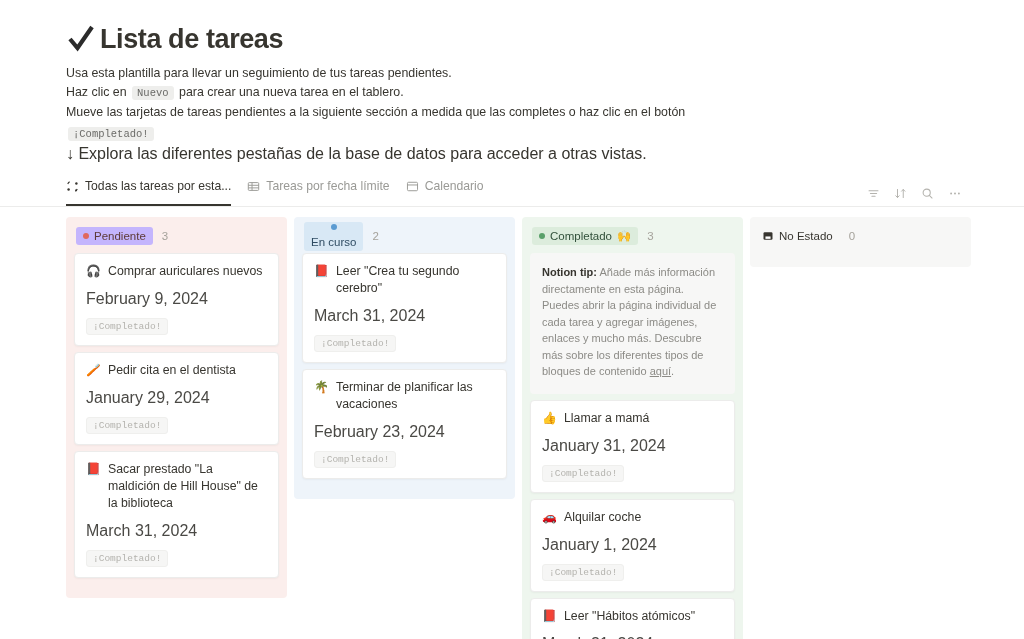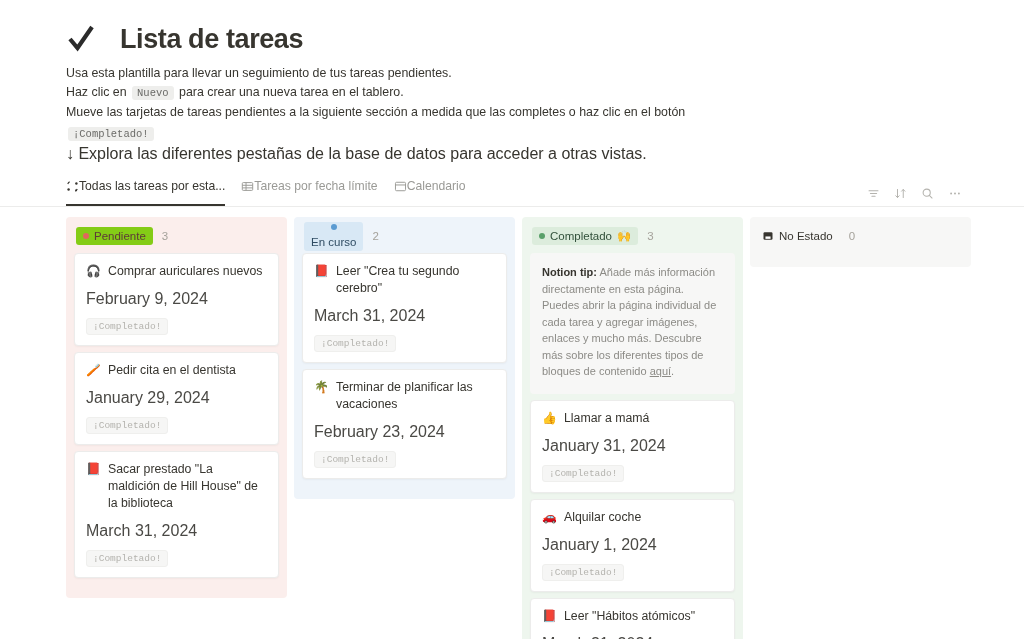--- a/index.html
+++ b/index.html
@@ -8,21 +8,21 @@
     width: 1024px; height: 639px;
     background: #ffffff;
     font-family: "Liberation Sans", sans-serif;
     color: #37352f;
     overflow: hidden;
   }
   .page { width: 1024px; height: 639px; position: relative; background:#fff; }
 
   
   .header { padding: 22px 0 0 66px; }
-  .title-row { display: flex; align-items: center; gap: 24px; }
+  .title-row { display: flex; align-items: center; gap: 4px; }
   .check-icon { width: 30px; height: 34px; display:block; }
   .page-title {
     font-size: 27px;
     font-weight: 700;
     letter-spacing: -0.4px;
     line-height: 34px;
     color: #37352f;
     margin: 0;
   }
   .intro { margin-top: 8px; }
@@ -56,21 +56,21 @@
     margin: 16px 0 0 0;
     padding: 0 62px 0 66px;
     display: flex;
     align-items: flex-end;
     justify-content: space-between;
     border-bottom: 1px solid #ececeb;
     height: 28px;
   }
   .tabs { display: flex; align-items: flex-end; gap: 16px; height: 28px; }
   .tab {
-    display: flex; align-items: center; 
+    display: flex; align-items: center; gap: 6px;
     font-size: 12.2px;
     color: #9a9a96;
     padding-bottom: 12px;
     height: 28px;
     cursor: pointer;
     white-space: nowrap;
   }
   .tab.active { color: #37352f; font-weight: 500; box-shadow: inset 0 -2px 0 0 #37352f; }
   .tab svg { display:block; }
   .tool-icons { display: flex; align-items: center; gap: 14px; padding-bottom: 6px; }
@@ -89,21 +89,21 @@
   .col-completado  { background: #eef6ee; }
   .col-noestado    { background: #f7f7f6; }
 
   .col-header { display: flex; align-items: center; gap: 9px; height: 22px; padding: 0 2px; margin-bottom: 6px; }
   .status-badge {
     display: inline-flex; align-items: center; gap: 5px;
     font-size: 11.5px; font-weight: 500;
     border-radius: 3px; padding: 2px 7px;
     line-height: 14px;
   }
-  .badge-pendiente  { background: #84cc16; color: #5d3a37; }
+  .badge-pendiente  { background: #c4b5fd; color: #5d3a37; }
   .badge-encurso    { background: #d8e8f5; color: #2f4c63; flex-direction: column; }
   .badge-completado { background: #dcecdc; color: #31503a; }
   .badge-plain      { background: transparent; color: #37352f; padding-left: 2px; }
   .dot { width: 6px; height: 6px; border-radius: 50%; display:inline-block; }
   .dot-red   { background: #e0685d; }
   .dot-blue  { background: #5b9bd1; }
   .dot-green { background: #5aa06a; }
   .count { font-size: 11.5px; color: #a5a29b; }
 
   

